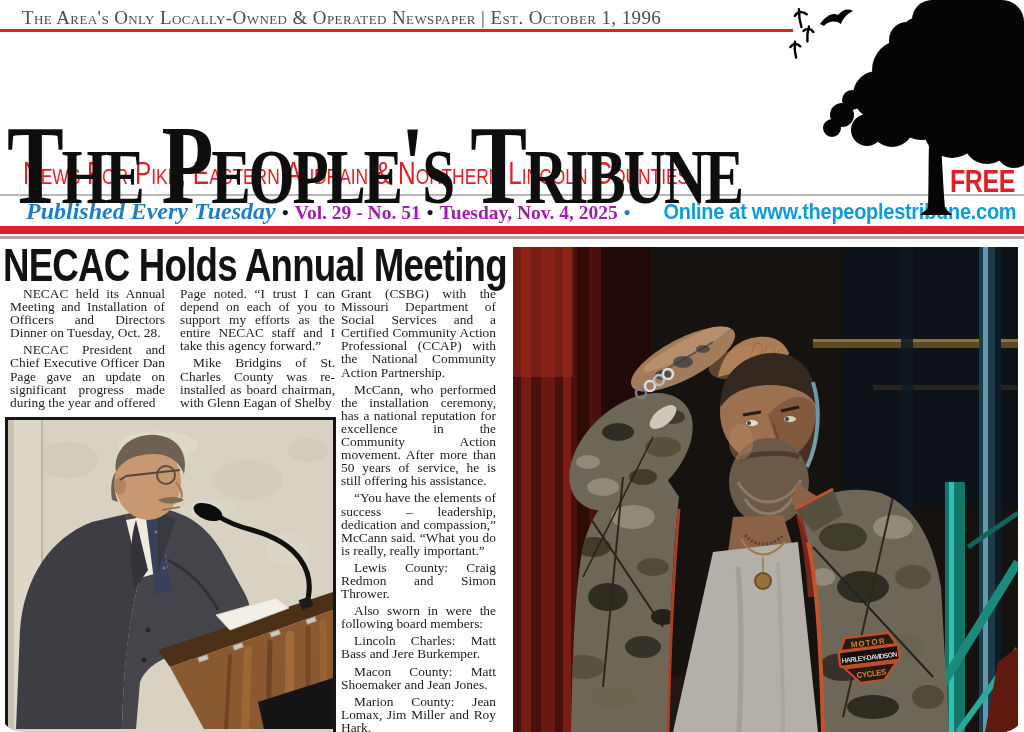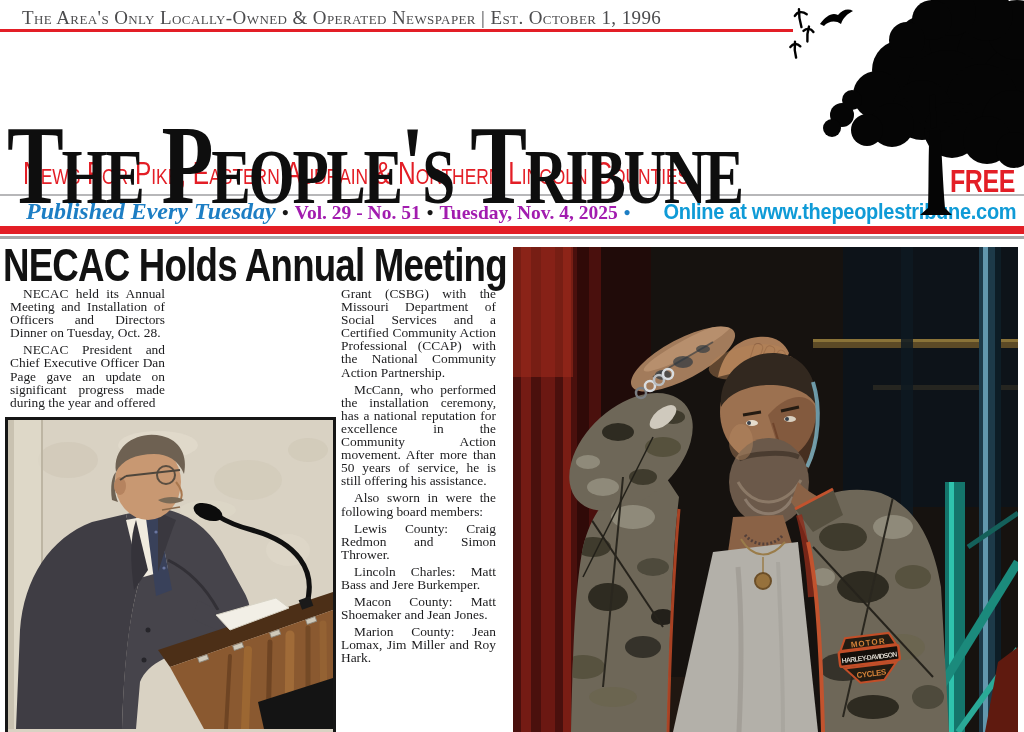--- a/index.html
+++ b/index.html
@@ -1,17 +1,17 @@
 <!DOCTYPE html>
 <html><head>
 <meta charset="utf-8">
 <style>
   html,body{margin:0;padding:0;background:#ffffff;}
   .page{position:relative;width:1024px;height:732px;background:#ffffff;overflow:hidden;
-        font-family:"Liberation Serif", serif;}
+        font-family:"Liberation Serif", serif;border-radius:22px;}
 
   
   .banner{position:absolute;left:22px;top:7px;font-variant:small-caps;font-size:19px;
           color:#4c4c4e;letter-spacing:.4px;white-space:nowrap;}
   .rule-red-top{position:absolute;left:0;top:29px;width:793px;height:3px;background:#e31e26;}
   .masthead{position:absolute;left:7px;top:34px;z-index:2;font-variant:small-caps;font-weight:bold;
             font-size:112px;line-height:1;letter-spacing:-3px;color:#0e0e0e;white-space:nowrap;
             transform:scaleX(.76);transform-origin:left top;}
   .tree{position:absolute;left:782px;top:0;width:242px;height:220px;z-index:1;}
   .tagline{position:absolute;left:23px;top:156px;font-family:"Liberation Sans",sans-serif;
@@ -125,25 +125,30 @@
   </div>
   <div class="rule-red-thick"></div>
   <div class="rule-gray-shadow"></div>
 
   <h2 class="headline">NECAC Holds Annual Meeting</h2>
 
   <div class="col" id="col1">
     <p class="indent">NECAC held its Annual Meeting and Installation of Officers and Directors Dinner on Tuesday, Oct. 28.</p>
     <p class="indent">NECAC President and Chief Executive Officer Dan Page gave an update on significant progress made during the year and offered</p>
   </div>
+  <div class="col" id="col2">
+    <p>Page noted. “I trust I can depend on each of you to support my efforts as the entire NECAC staff and I take this agency forward.”</p>
+    <p class="indent">Mike Bridgins of St. Charles County was re-installed as board chairman, with Glenn Eagan of Shelby</p>
+  </div>
   <div class="col" id="col3">
     <p>Grant (CSBG) with the Missouri Department of Social Services and a Certified Community Action Professional (CCAP) with the National Community Action Partnership.</p>
     <p class="indent">McCann, who performed the installation ceremony, has a national reputation for excellence in the Community Action movement. After more than 50 years of service, he is still offering his assistance.</p>
+    <p class="indent">“You have the elements of success – leadership, dedication and compassion,” McCann said. “What you do is really, really important.”</p>
+    <p class="indent">Lewis County: Craig Redmon and Simon Thrower.</p>
     <p class="indent">Also sworn in were the following board members:</p>
-    <p class="indent">Lewis County: Craig Redmon and Simon Thrower.</p>
     <p class="indent">Lincoln Charles: Matt Bass and Jere Burkemper.</p>
     <p class="indent">Macon County: Matt Shoemaker and Jean Jones.</p>
     <p class="indent">Marion County: Jean Lomax, Jim Miller and Roy Hark.</p>
   </div>
 
   <figure class="photo-podium">
     <svg viewBox="0 0 325 309" width="325" height="309" preserveAspectRatio="none">
       <rect width="325" height="309" fill="#d9d2c3"></rect>
       <g>
         <ellipse cx="60" cy="40" rx="30" ry="18" fill="#cfc7b6" opacity=".6"></ellipse>

